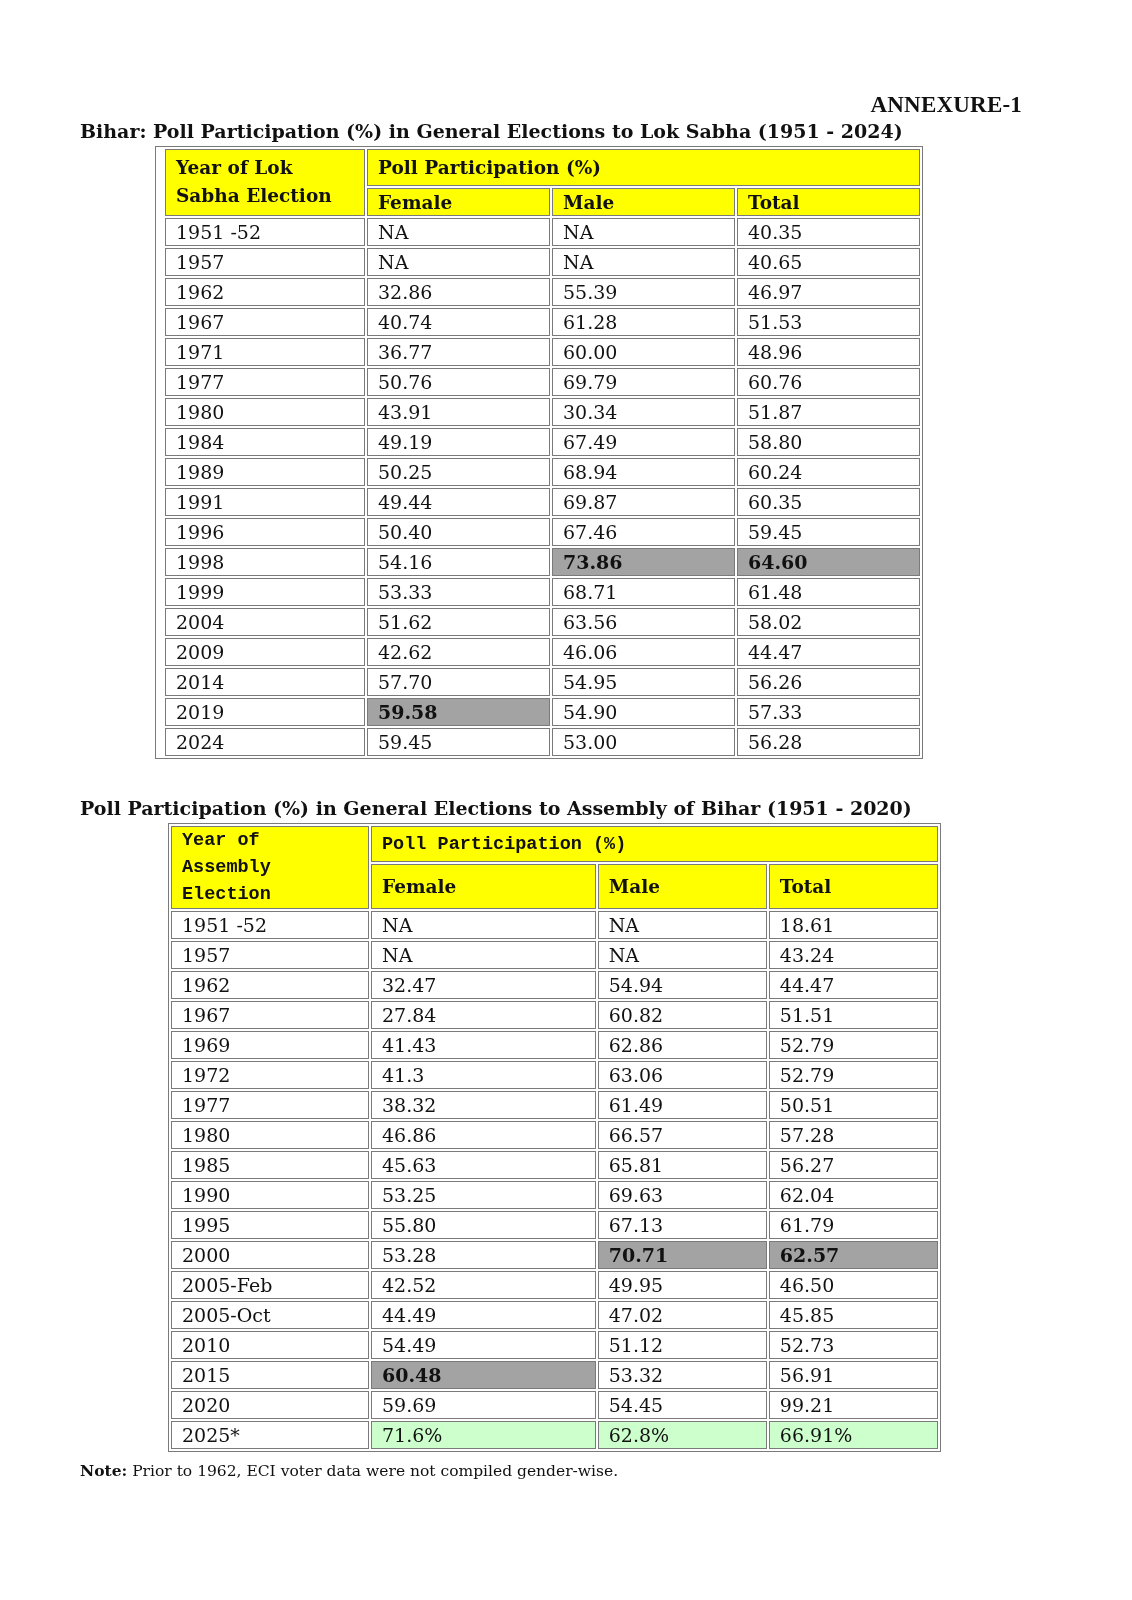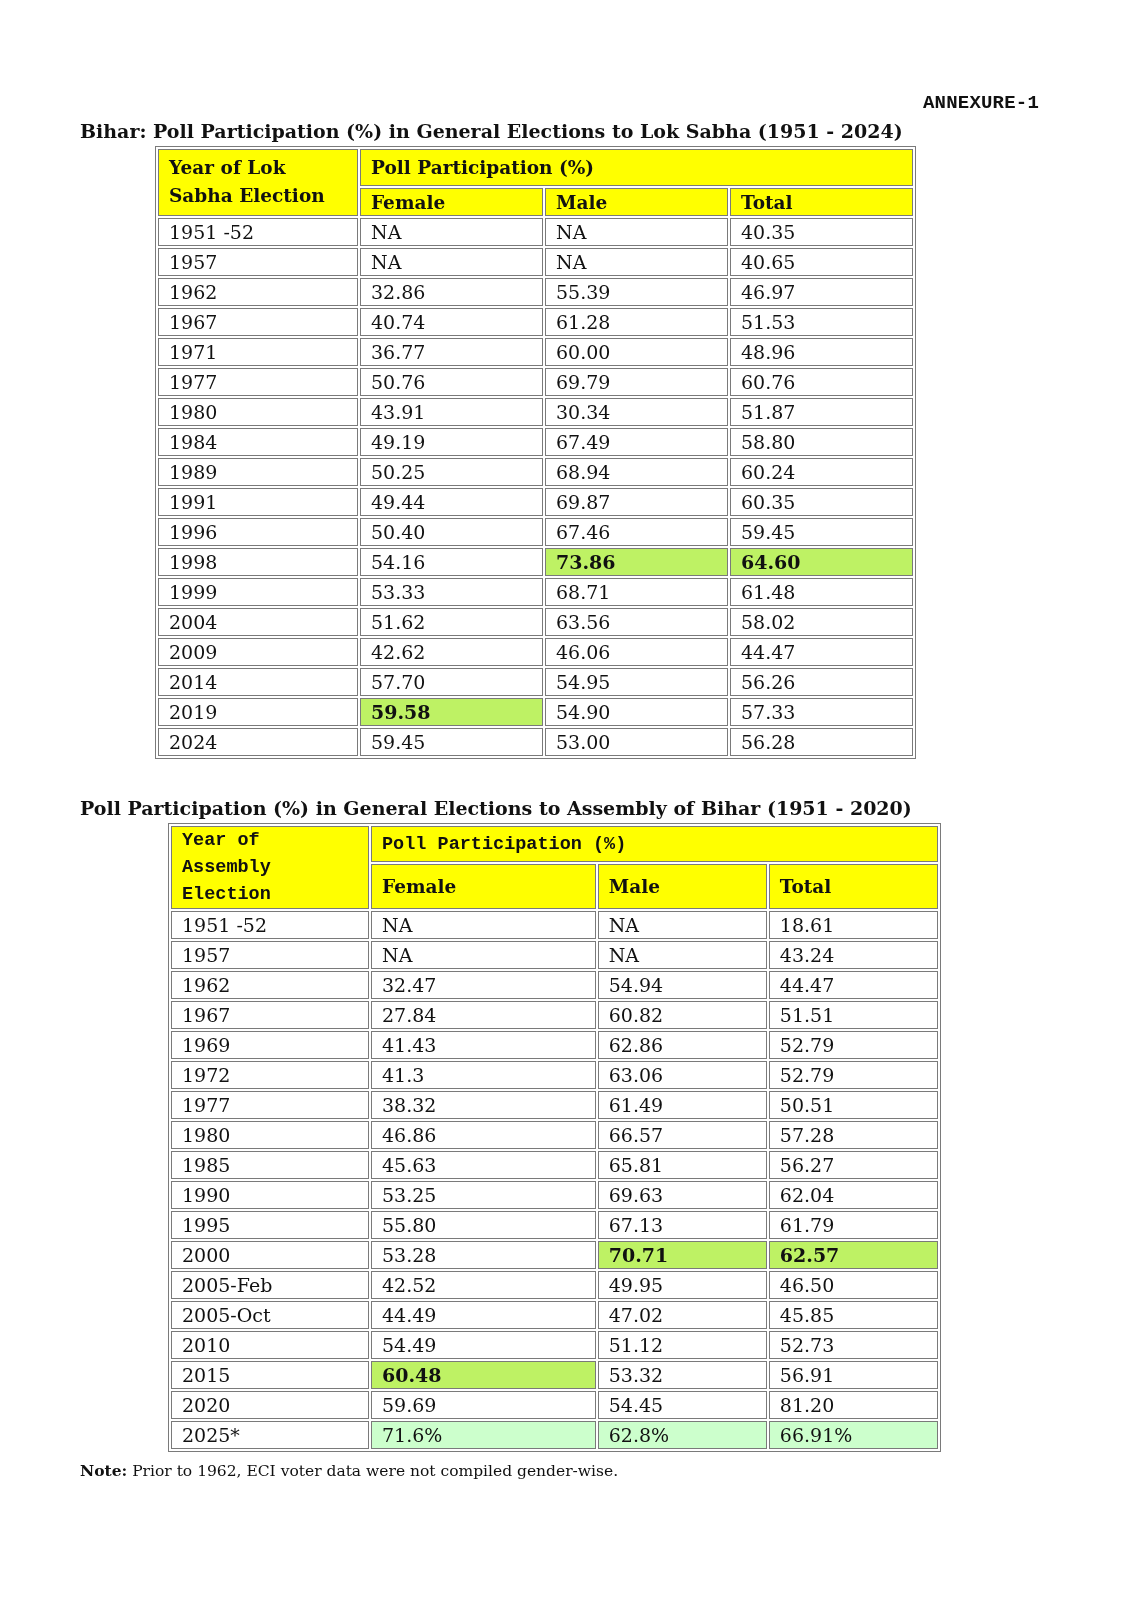--- a/index.html
+++ b/index.html
@@ -1,32 +1,32 @@
 <!DOCTYPE html>
 <html><head>
 <meta charset="utf-8">
 <style>
   html, body { margin: 0; padding: 0; background: #ffffff; }
   body { width: 1132px; height: 1600px; position: relative; overflow: hidden;
          font-family: "DejaVu Serif", "Liberation Serif", serif; color: #111; }
-  .annexure { position: absolute; top: 92px; right: 93px; font-weight: bold; font-size: 19px;
-              font-family: Liberation Mono, monospace; letter-spacing: 0.2px; }
+  .annexure { position: absolute; top: 92px; right: 110px; font-weight: bold; font-size: 23px;
+              font-family: Liberation Serif, serif; letter-spacing: 0.2px; }
   .title { position: absolute; left: 80px; font-weight: bold; font-size: 19px;
            font-family: "DejaVu Serif", serif; white-space: nowrap; }
   .t1-title { top: 120px; }
   .t2-title { top: 797px; }
   table.grid { position: absolute; border-collapse: separate; border-spacing: 2px;
                border: 1px solid #7a7a7a; background: #ffffff; table-layout: fixed; }
   table.grid td { border: 1px solid #7a7a7a; padding: 0 10px; font-size: 19px;
                   vertical-align: middle; white-space: nowrap; overflow: hidden;
                   font-family: "DejaVu Serif", serif; }
   table.grid td.hdr { background: #ffff00; font-weight: bold; font-size: 18.5px; }
-  table.grid td.hl { background: #bef264; font-weight: bold; }
+  table.grid td.hl { background: #a3a3a3; font-weight: bold; }
   table.grid td.prov { background: #ccffcc; }
-  #t1 { left: 155px; top: 146px; width: 656px; }
+  #t1 { left: 155px; top: 146px; width: 656px; padding-left: 7px; }
   #t2 { left: 168px; top: 823px; width: 773px; }
   #t1 tr.data td { height: 26px; }
   #t2 tr.data td { height: 26px; }
   #t1 tr.h1 td { height: 35px; }
   #t1 tr.h2 td { height: 26px; }
   #t2 tr.h1 td { height: 34px; font-family: Liberation Mono, monospace; }
   #t2 tr.h2 td { height: 43px; }
   td.yearhdr { vertical-align: top !important; padding-top: 4px !important; line-height: 28px; white-space: normal !important; }
   #t2 td.yearhdr { line-height: 27px; padding-top: 0 !important; }
   .notes { position: absolute; left: 80px; top: 1460px; font-size: 15.5px; line-height: 22px;
@@ -280,21 +280,21 @@
       <tr class="data">
         <td>2015</td>
         <td class="hl">60.48</td>
         <td>53.32</td>
         <td>56.91</td>
       </tr>
       <tr class="data">
         <td>2020</td>
         <td>59.69</td>
         <td>54.45</td>
-        <td>81.20</td>
+        <td>99.21</td>
       </tr>
       <tr class="data">
         <td>2025*</td>
         <td class="prov">71.6%</td>
         <td class="prov">62.8%</td>
         <td class="prov">66.91%</td>
       </tr>
     </tbody>
 </table>
 

